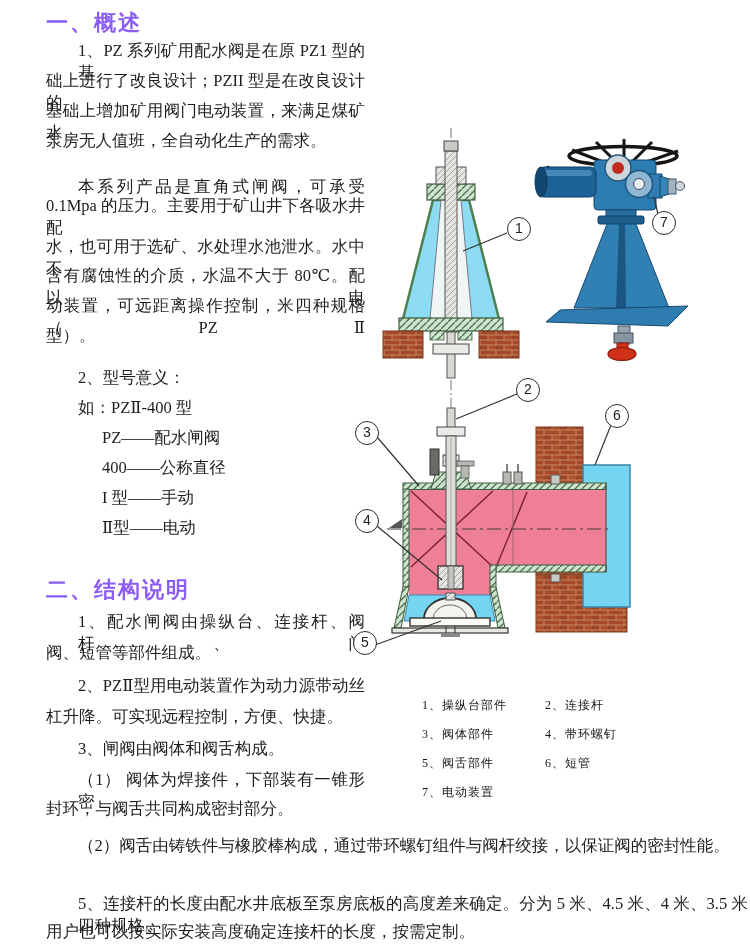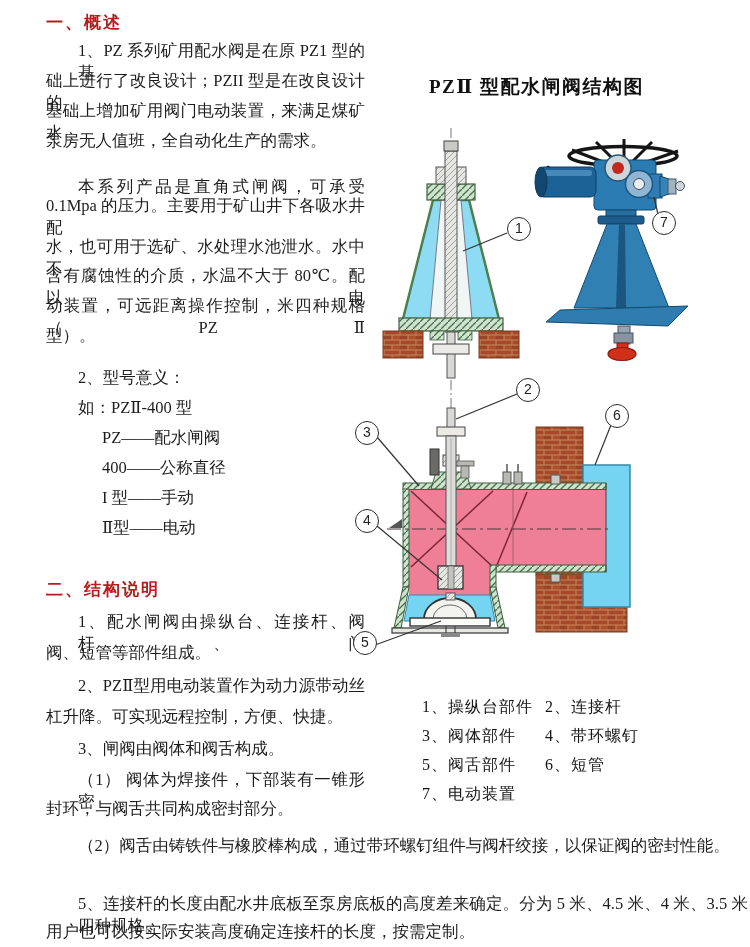--- a/index.html
+++ b/index.html
@@ -4,27 +4,27 @@
 <style>
   html,body{margin:0;padding:0;background:#888;}
   .page{position:relative;width:750px;height:947px;background:#ffffff;margin:0 auto;
         font-family:"Liberation Serif","DejaVu Serif",serif;color:#1b1b1b;overflow:hidden;}
   .ln{position:absolute;left:46px;width:319px;font-size:16.5px;line-height:22px;
       text-align:justify;text-align-last:justify;box-sizing:border-box;white-space:normal;color:#1d1d1d;}
   .end{text-align-last:left;}
   .ind{padding-left:32px;}
   .ind2{padding-left:56px;}
   .wide{width:702px;}
-  .h{font-weight:bold;font-size:17px;letter-spacing:2px;text-align-last:left;width:340px;color:#b91c1c;}
+  .h{font-weight:bold;font-size:22px;letter-spacing:2px;text-align-last:left;width:340px;color:#8b5cf6;}
   .dtitle{position:absolute;left:429px;top:74px;font-size:19px;font-weight:bold;
           letter-spacing:1.5px;color:#111;}
   .callout{position:absolute;width:22px;height:22px;border:1.4px solid #2a2a2a;border-radius:50%;
            background:#fff;font-size:14px;line-height:20px;text-align:center;
            font-family:"Liberation Sans",sans-serif;color:#222;z-index:5;}
-  .leg{position:absolute;font-size:16px;letter-spacing:1px;color:#151515;}
+  .leg{position:absolute;font-size:12px;letter-spacing:1px;color:#151515;}
   svg.diag{position:absolute;left:330px;top:105px;z-index:1;}
 </style>
 </head>
 <body>
 
 <div class="page">
 
   <div class="ln h" style="top:12px">一、概述</div>
 
   <div class="ln ind" style="top:40px">1、PZ 系列矿用配水阀是在原 PZ1 型的基</div>
@@ -53,21 +53,20 @@
   <div class="ln ind" style="top:675px">2、PZⅡ型用电动装置作为动力源带动丝</div>
   <div class="ln end" style="top:706px">杠升降。可实现远程控制，方便、快捷。</div>
   <div class="ln end ind" style="top:738px">3、闸阀由阀体和阀舌构成。</div>
   <div class="ln ind" style="top:769px">（1） 阀体为焊接件，下部装有一锥形密</div>
   <div class="ln end" style="top:798px">封环，与阀舌共同构成密封部分。</div>
 
   <div class="ln end wide ind" style="top:835px">（2）阀舌由铸铁件与橡胶棒构成，通过带环螺钉组件与阀杆绞接，以保证阀的密封性能。</div>
   <div class="ln end wide ind" style="top:893px">5、连接杆的长度由配水井底板至泵房底板的高度差来确定。分为 5 米、4.5 米、4 米、3.5 米四种规格。</div>
   <div class="ln end wide" style="top:921px">用户也可以按实际安装高度确定连接杆的长度，按需定制。</div>
 
-  <div class="dtitle">PZⅡ 型配水闸阀结构图</div>
 
   <svg class="diag" width="420" height="610" viewBox="330 105 420 610">
     <defs>
       <pattern id="brick" width="16" height="10" patternUnits="userSpaceOnUse">
         <rect width="16" height="10" fill="#c8895c"></rect>
         <rect x="0.5" y="0.5" width="15" height="4" fill="#a5492a"></rect>
         <rect x="-7.5" y="5.5" width="15" height="4" fill="#9c4426"></rect>
         <rect x="8.5" y="5.5" width="15" height="4" fill="#ad4f2c"></rect>
       </pattern>
       <pattern id="ghatch" width="7" height="7" patternUnits="userSpaceOnUse">

